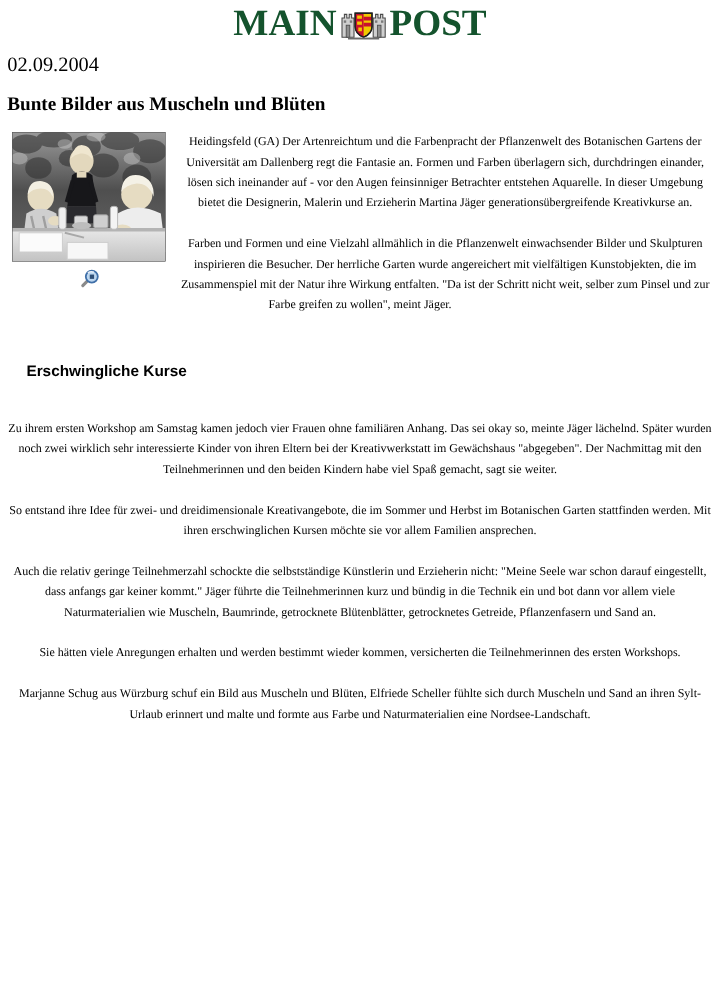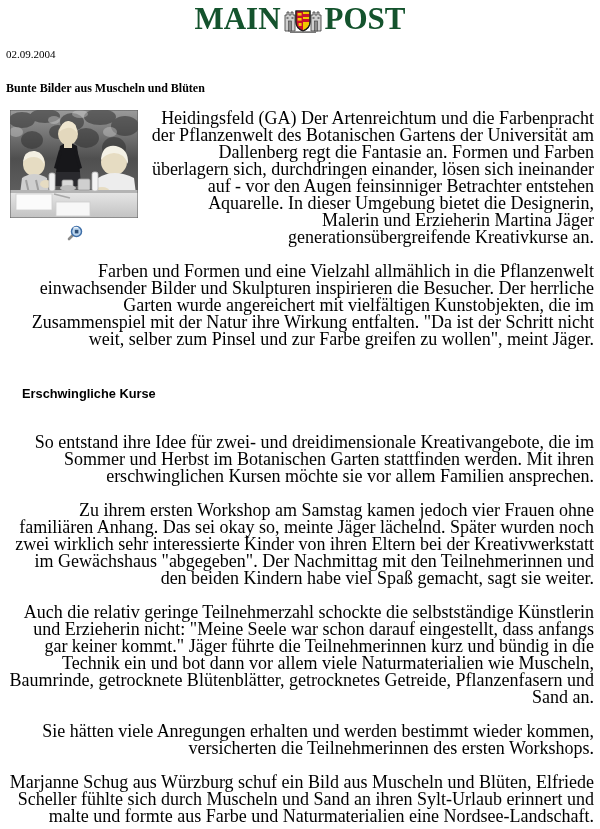--- a/index.html
+++ b/index.html
@@ -49,31 +49,31 @@
     position: relative;
     width: 42px;
     height: 30px;
     margin: 0 1px;
     display: inline-block;
     vertical-align: middle;
   }
 
   
   .dateline {
-    font-size: 11px;
+    font-size: 17px;
     line-height: 14px;
     margin-top: 9px;
     margin-bottom: 0;
   }
 
   
   .headline {
     font-family: "Liberation Serif", "DejaVu Serif", serif;
     font-weight: bold;
-    font-size: 12px;
+    font-size: 16px;
     line-height: 16px;
     margin: 0;
     padding-top: 19px;
   }
 
   
   .photo-wrap {
     float: left;
     width: 128px;
     margin: 0 10px 2px 4px;
@@ -98,25 +98,25 @@
   .magnifier {
     display: inline-block;
     width: 17px;
     height: 17px;
     vertical-align: middle;
   }
 
   
   p.body {
     font-family: "Liberation Serif", "DejaVu Serif", serif;
-    font-size: 18px;
+    font-size: 10px;
     line-height: 17px;
     margin: 0;
     padding: 0;
-    text-align: right;
+    text-align: center;
   }
   p.body + p.body { padding-top: 17px; }
   p.lead { padding-top: 14px; }
 
   h2.sub {
     font-family: "Liberation Sans", "DejaVu Sans", sans-serif;
     font-weight: bold;
     font-size: 12.8px;
     line-height: 16px;
     margin: 16px;
@@ -257,20 +257,20 @@
     </div>
   </div>
 
   <p class="body lead">Heidingsfeld (GA) Der Artenreichtum und die Farbenpracht der Pflanzenwelt des Botanischen Gartens der Universität am Dallenberg regt die Fantasie an. Formen und Farben überlagern sich, durchdringen einander, lösen sich ineinander auf - vor den Augen feinsinniger Betrachter entstehen Aquarelle. In dieser Umgebung bietet die Designerin, Malerin und Erzieherin Martina Jäger generationsübergreifende Kreativkurse an.</p>
 
   <p class="body">Farben und Formen und eine Vielzahl allmählich in die Pflanzenwelt einwachsender Bilder und Skulpturen inspirieren die Besucher. Der herrliche Garten wurde angereichert mit vielfältigen Kunstobjekten, die im Zusammenspiel mit der Natur ihre Wirkung entfalten. "Da ist der Schritt nicht weit, selber zum Pinsel und zur Farbe greifen zu wollen", meint Jäger.</p>
 
   <div class="clear"></div>
 
   <h2 class="sub">Erschwingliche Kurse</h2>
+  <p class="body">Zu ihrem ersten Workshop am Samstag kamen jedoch vier Frauen ohne familiären Anhang. Das sei okay so, meinte Jäger lächelnd. Später wurden noch zwei wirklich sehr interessierte Kinder von ihren Eltern bei der Kreativwerkstatt im Gewächshaus "abgegeben". Der Nachmittag mit den Teilnehmerinnen und den beiden Kindern habe viel Spaß gemacht, sagt sie weiter.</p>
   <p class="body">So entstand ihre Idee für zwei- und dreidimensionale Kreativangebote, die im Sommer und Herbst im Botanischen Garten stattfinden werden. Mit ihren erschwinglichen Kursen möchte sie vor allem Familien ansprechen.</p>
-  <p class="body">Zu ihrem ersten Workshop am Samstag kamen jedoch vier Frauen ohne familiären Anhang. Das sei okay so, meinte Jäger lächelnd. Später wurden noch zwei wirklich sehr interessierte Kinder von ihren Eltern bei der Kreativwerkstatt im Gewächshaus "abgegeben". Der Nachmittag mit den Teilnehmerinnen und den beiden Kindern habe viel Spaß gemacht, sagt sie weiter.</p>
   <p class="body">Auch die relativ geringe Teilnehmerzahl schockte die selbstständige Künstlerin und Erzieherin nicht: "Meine Seele war schon darauf eingestellt, dass anfangs gar keiner kommt." Jäger führte die Teilnehmerinnen kurz und bündig in die Technik ein und bot dann vor allem viele Naturmaterialien wie Muscheln, Baumrinde, getrocknete Blütenblätter, getrocknetes Getreide, Pflanzenfasern und Sand an.</p>
 
   <p class="body">Sie hätten viele Anregungen erhalten und werden bestimmt wieder kommen, versicherten die Teilnehmerinnen des ersten Workshops.</p>
   <p class="body">Marjanne Schug aus Würzburg schuf ein Bild aus Muscheln und Blüten, Elfriede Scheller fühlte sich durch Muscheln und Sand an ihren Sylt-Urlaub erinnert und malte und formte aus Farbe und Naturmaterialien eine Nordsee-Landschaft.</p>
 
 </div>
 
 </body></html>

